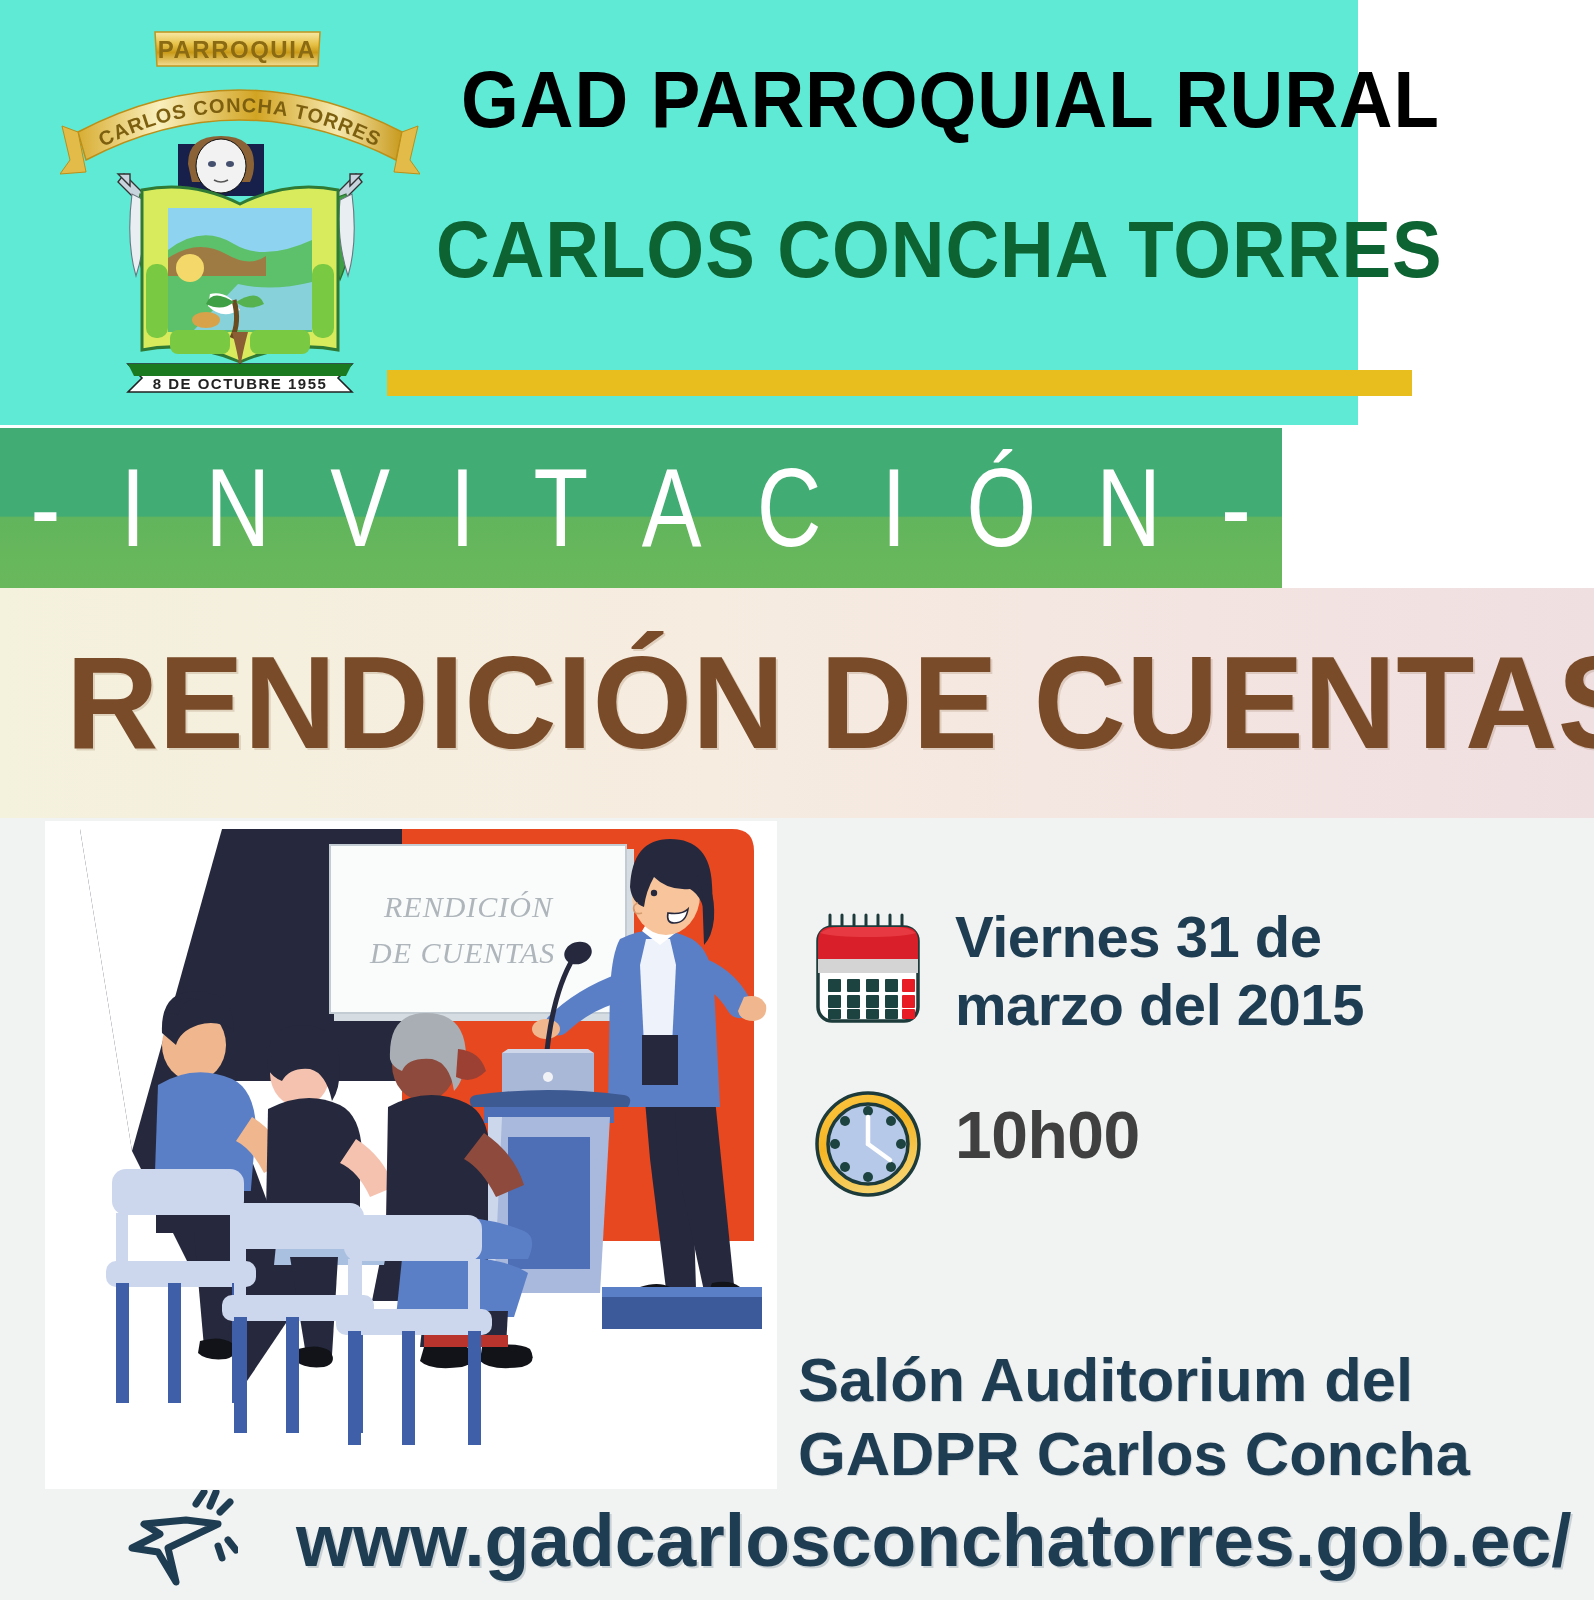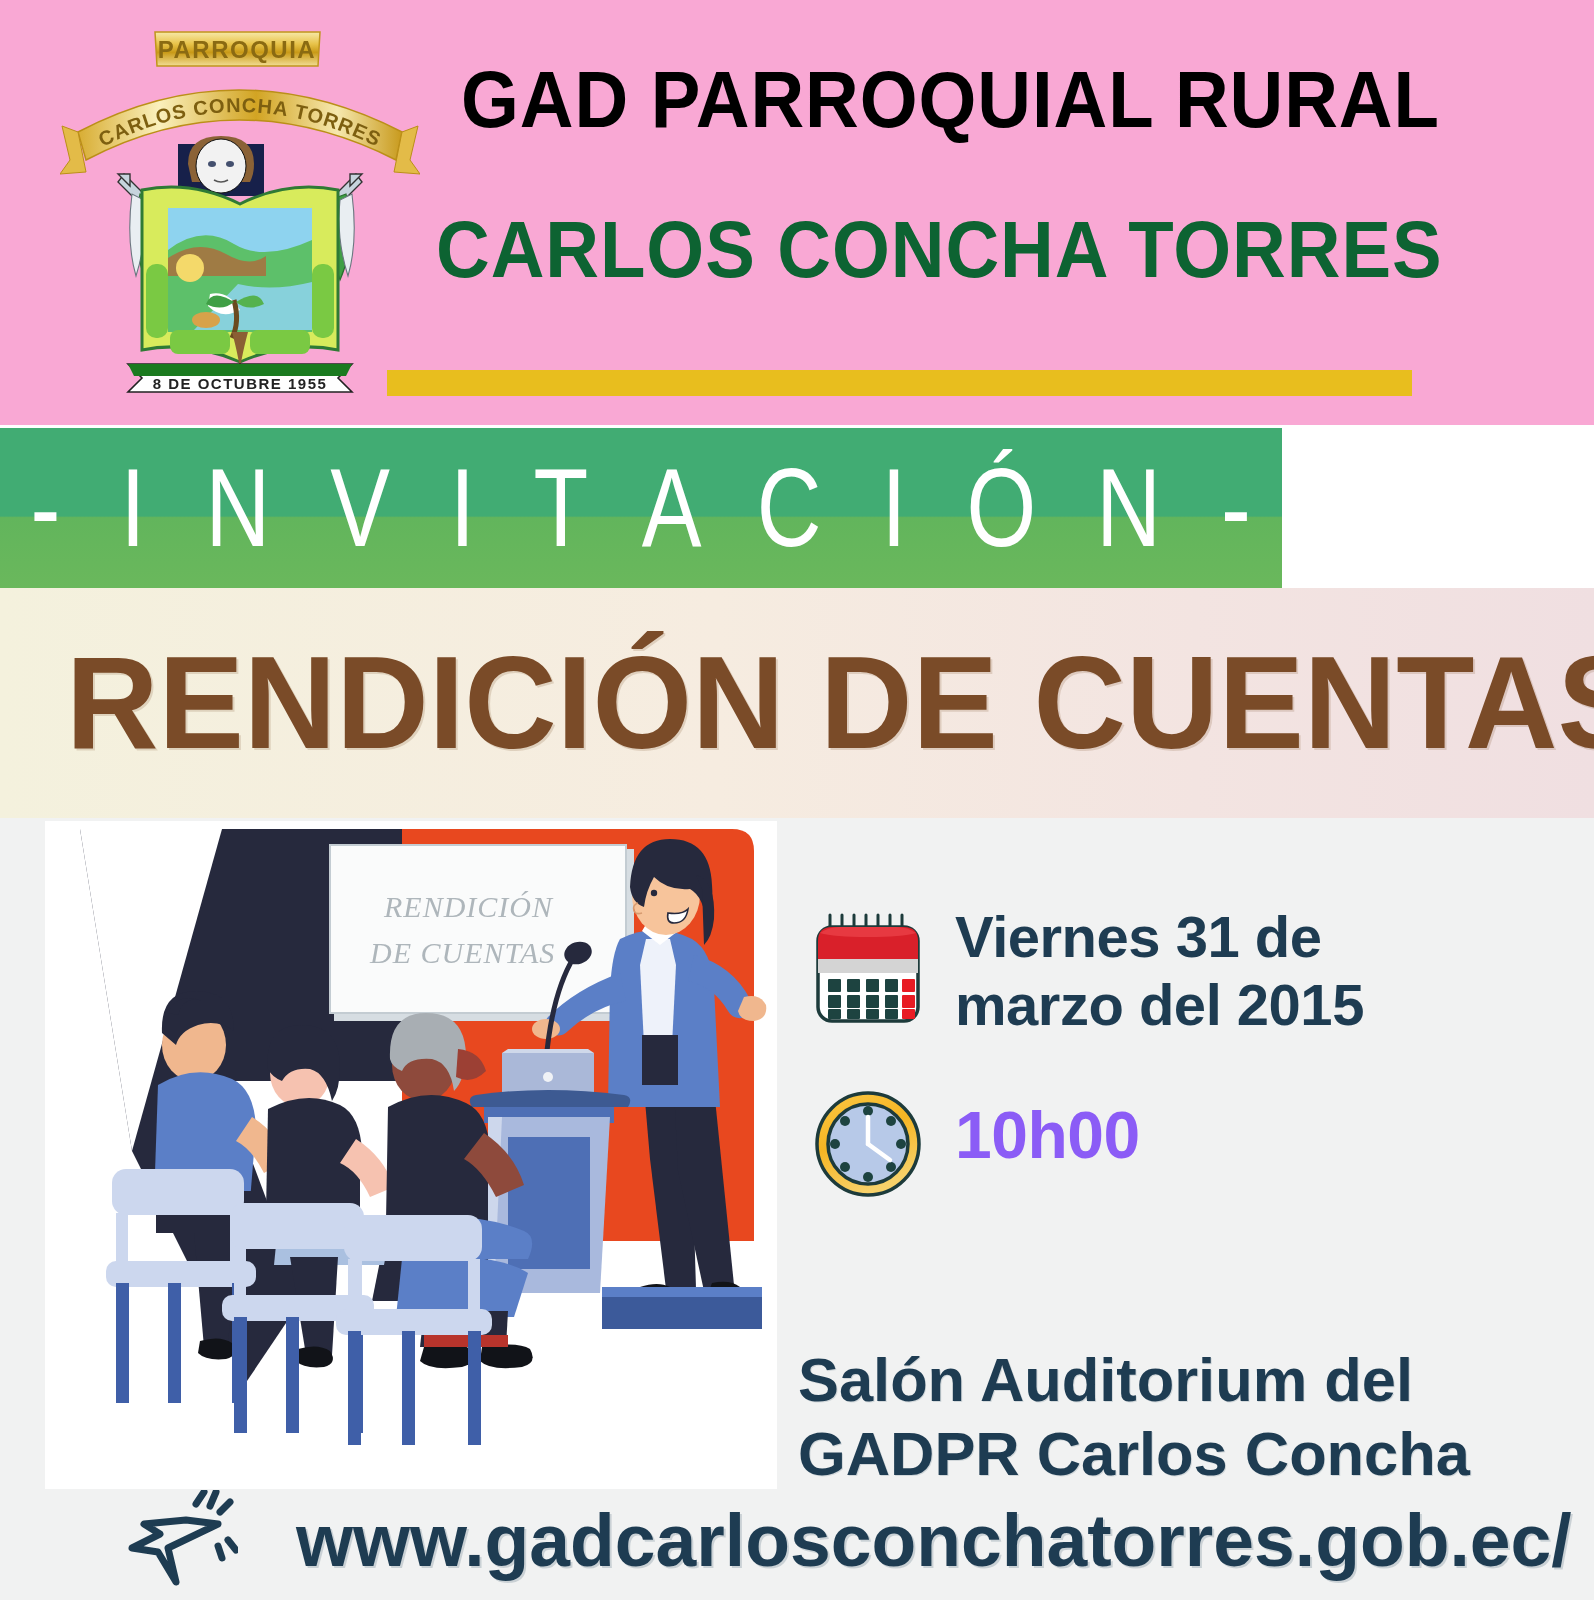--- a/index.html
+++ b/index.html
@@ -6,22 +6,23 @@
   body{
     width:1594px;height:1600px;
     background:#ffffff;
     font-family:"Liberation Sans", sans-serif;
     overflow:hidden;
     position:relative;
   }
 
   
   .header{
-    position:absolute;left:0;top:0;width:1594px;height:425px;
-    background:#f9a8d4;
+    position:absolute;left:0;top:0;width:1344px;height:425px;
+    background:#5eead4;
+    padding-left:14px;
   }
   .crest{
     position:absolute;left:60px;top:14px;width:360px;height:400px;
   }
   .crest svg{display:block;width:360px;height:400px;}
 
   .header-titles{
     position:absolute;left:436px;top:60px;width:1030px;height:300px;
   }
   .title-1{
@@ -118,21 +119,21 @@
     font-weight:bold;
     font-size:58px;
     color:#1e3c52;
     line-height:1.18;
     letter-spacing:-0.5px;
   }
   .time-text{
     font-family:"Liberation Sans",sans-serif;
     font-weight:bold;
     font-size:66px;
-    color:#8b5cf6;
+    color:#404040;
     line-height:1;
     padding-top:24px;
     letter-spacing:-0.5px;
   }
   .place-text{
     position:absolute;left:18px;top:440px;width:780px;
     font-family:"Liberation Sans Narrow","Liberation Sans",sans-serif;
     font-weight:bold;
     font-size:62px;
     color:#1e3c52;

